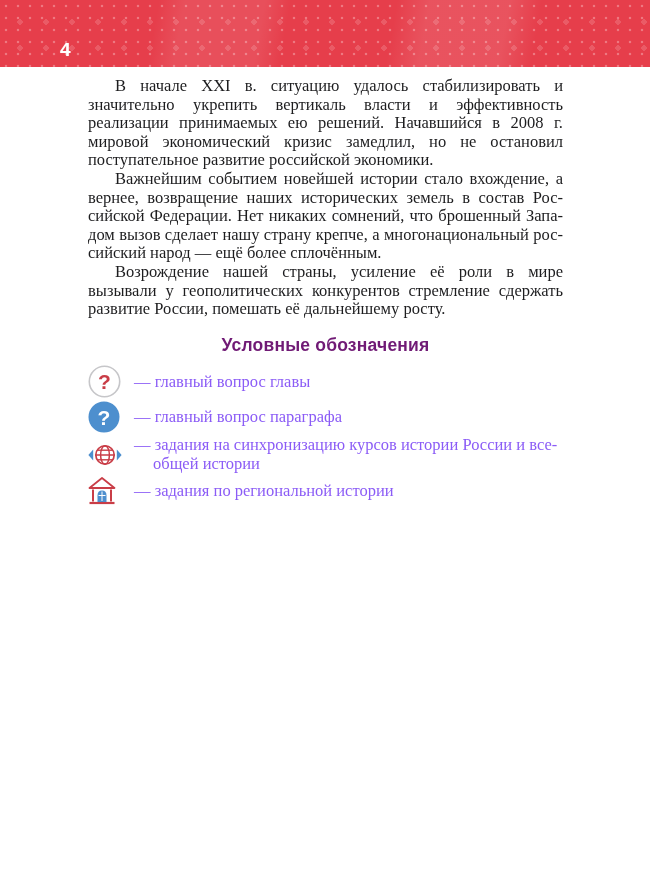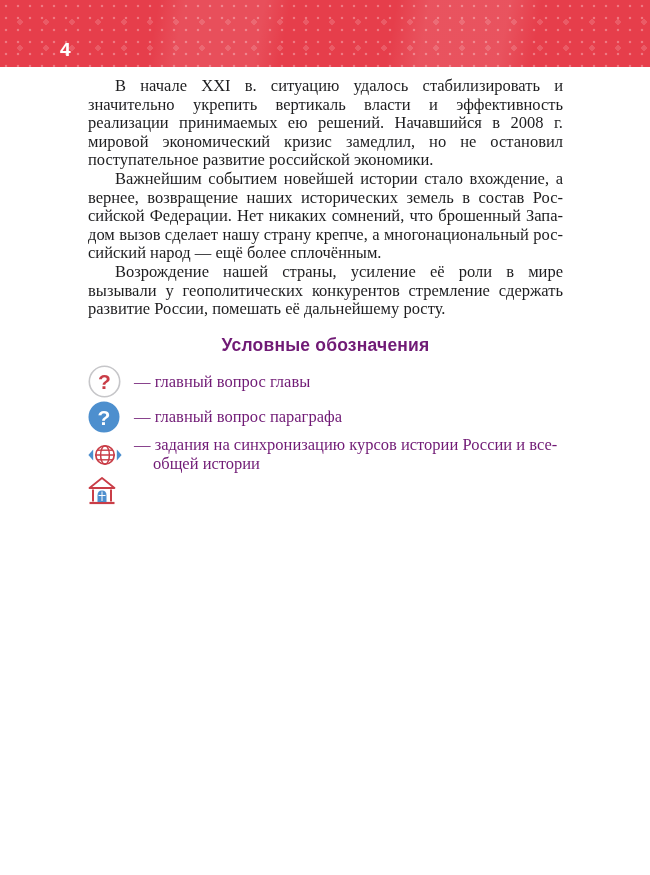--- a/index.html
+++ b/index.html
@@ -85,21 +85,21 @@
     flex:0 0 34px;
     width:34px;
     display:flex;
     justify-content:flex-start;
     align-items:center;
   }
   .legend-label{
     margin-left:12px;
     font-size:16.5px;
     line-height:19px;
-    color:#701a75;
+    color:#8b5cf6;
     padding-left:19px;
     text-indent:-19px;
     max-width:428px;
     text-align:left;
   }
   svg{display:block;}
   .qmark{
     font-family:"Liberation Sans", sans-serif;
     font-weight:bold;
     font-size:21px;
@@ -165,17 +165,18 @@
           <svg width="28" height="30" viewBox="0 0 28 30">
             <polygon points="14,2 26.5,12 1.5,12" fill="none" stroke="#c93d47" stroke-width="1.8" stroke-linejoin="round"></polygon>
             <line x1="5" y1="13.5" x2="5" y2="25.5" stroke="#c93d47" stroke-width="2"></line>
             <line x1="23" y1="13.5" x2="23" y2="25.5" stroke="#c93d47" stroke-width="2"></line>
             <line x1="1.5" y1="27" x2="26.5" y2="27" stroke="#c93d47" stroke-width="2.2"></line>
             <path d="M9.5,26 V19.5 Q9.5,14.5 14,14.5 Q18.5,14.5 18.5,19.5 V26 Z" fill="#4d8fce"></path>
             <line x1="14" y1="15.5" x2="14" y2="25" stroke="#ffffff" stroke-width="1"></line>
             <line x1="10.5" y1="19.5" x2="17.5" y2="19.5" stroke="#ffffff" stroke-width="1"></line>
           </svg>
         </span>
+        <span class="legend-label">— задания по региональной истории</span>
       </div>
 
     </div>
   </div>
 </div>
 
 </body></html>

